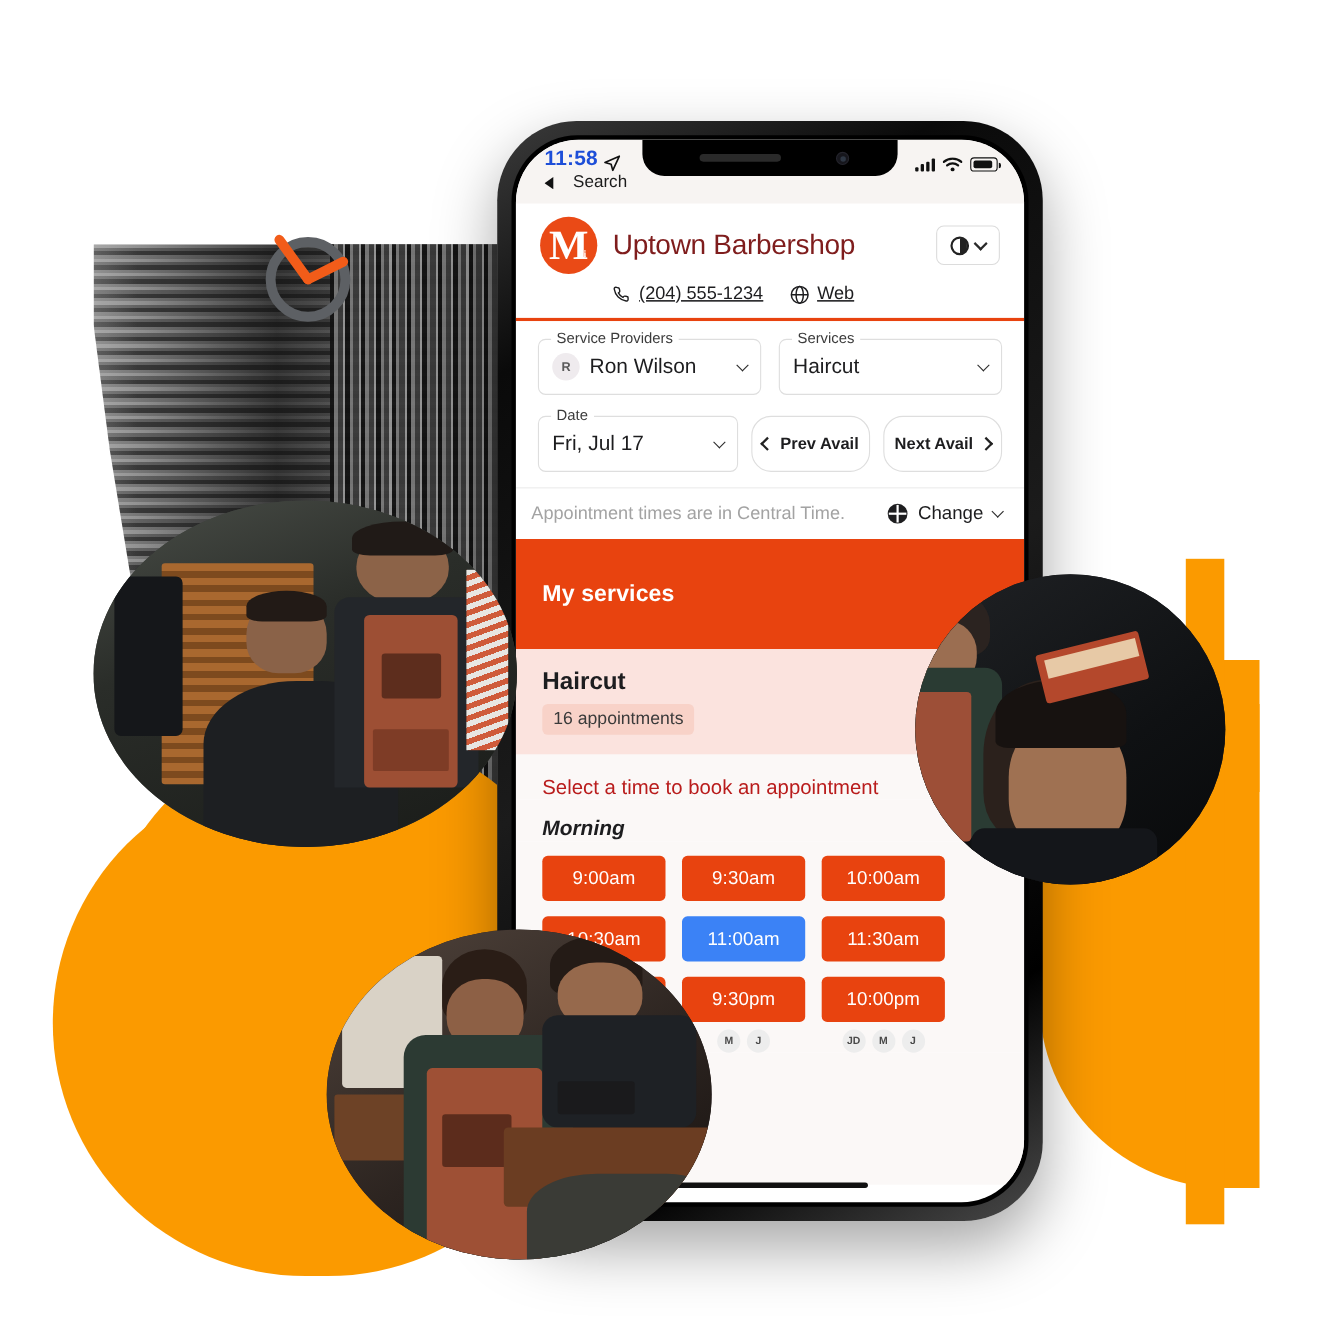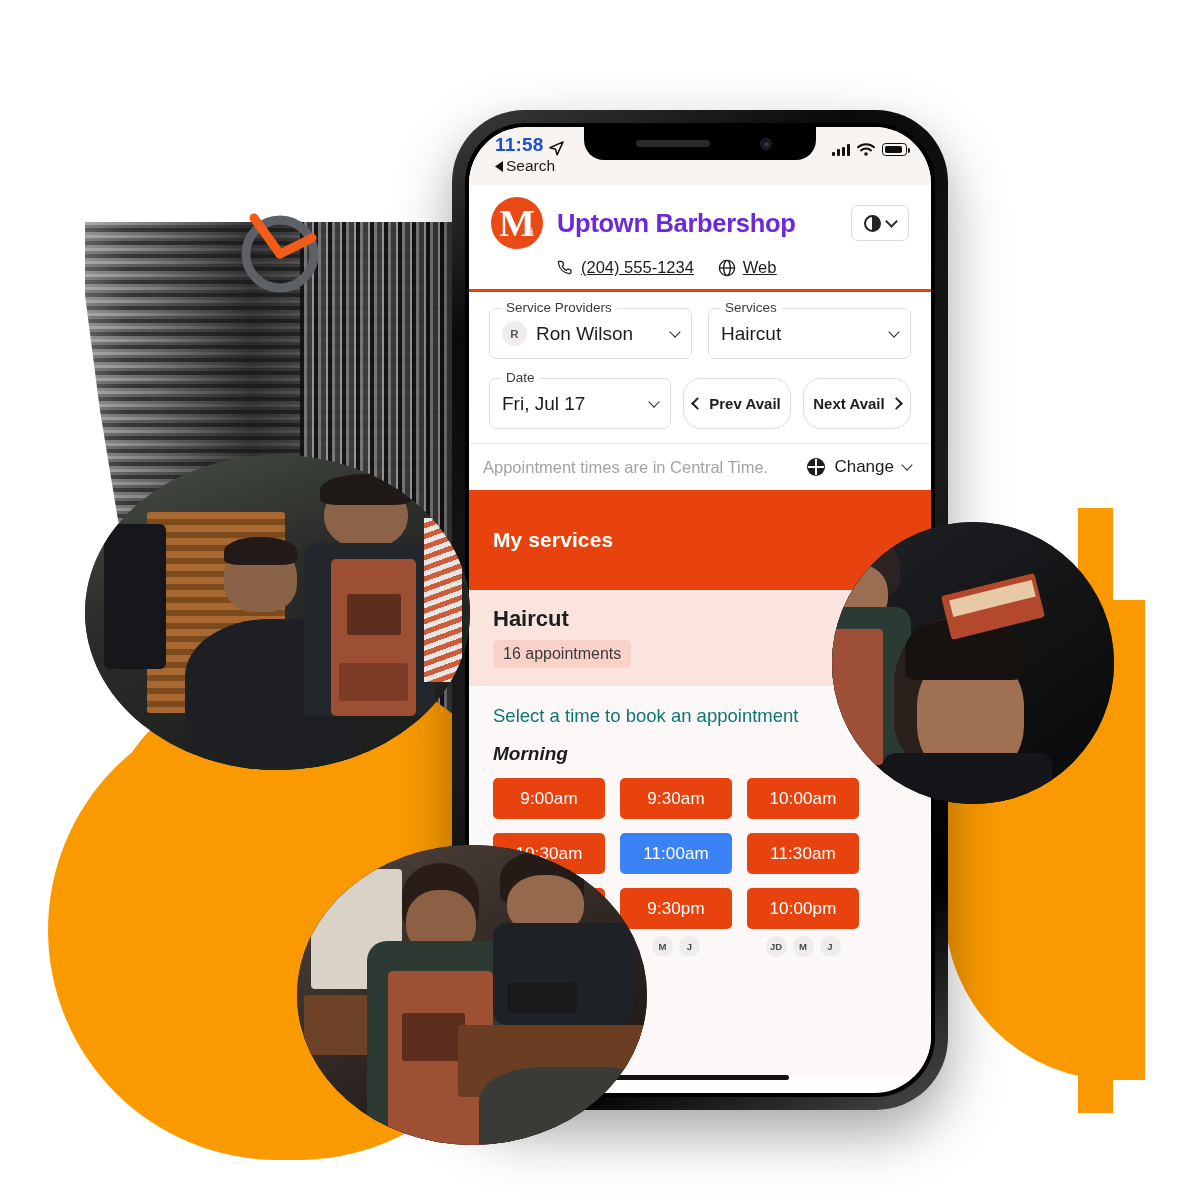--- a/index.html
+++ b/index.html
@@ -120,42 +120,42 @@
     content:""; position:absolute; left:3px; top:3px; width:5px;height:5px;
     background:#2e3744; border-radius:50%;
   }
 
   
   .statusbar {
     height: 58px; background: #F7F4F2; position: relative; z-index: 10;
     padding: 7px 24px 0 26px;
   }
   .sb-time { font-size: 19px; font-weight: 700; color:#1d4ed8; letter-spacing:.2px; display:flex; align-items:flex-end; gap:5px;}
-  .sb-back { font-size: 15.5px; font-weight: 500; color:#1b1b1b; margin-top:1px; display:flex; align-items:center; gap:2px;}
+  .sb-back { font-size: 15.5px; font-weight: 500; color:#1b1b1b; margin-top:1px; display:flex; align-items:center; gap:17px;}
   .sb-right { position:absolute; right: 24px; top: 16px; display:flex; align-items:center; gap:7px;}
   .bars { display:flex; align-items:flex-end; gap:1.8px; height:12px;}
   .bars i{ display:block; width:3.2px; background:#111; border-radius:1px;}
   .bars i:nth-child(1){height:4px;} .bars i:nth-child(2){height:6.5px;}
   .bars i:nth-child(3){height:9px;} .bars i:nth-child(4){height:12px;}
   .batt { width:25px;height:12.5px;border:1.6px solid #111;border-radius:3.6px;position:relative;}
   .batt::after{content:"";position:absolute;right:-4px;top:3.6px;width:2px;height:5px;background:#111;border-radius:0 2px 2px 0;}
   .batt i{position:absolute;left:1.6px;top:1.6px;bottom:1.6px;width:17px;background:#111;border-radius:1.8px;display:block;}
 
   
   .app-head { background:#fff; padding: 12px 22px 0 22px; }
   .head-row { display:flex; align-items:center; gap:14px; }
   .logo {
     width: 52px; height: 52px; border-radius:50%;
     background:#EA4A16; flex: 0 0 52px;
     display:flex; align-items:center; justify-content:center;
     color:#fff; font-family:"Liberation Serif", serif; font-weight:700;
     font-size: 38px; line-height: 1; position:relative;
   }
   .logo span.sub{ position:absolute; right:10px; bottom:13px; font-size:9px; font-family:"Liberation Serif",serif;}
-  .biz-title { font-size: 25.5px; font-weight: 700; color:#6d28d9; letter-spacing:-.3px; flex:1; }
+  .biz-title { font-size: 25.5px; font-weight: 400; color:#7f1d1d; letter-spacing:-.3px; flex:1; }
   .contrast-btn {
     width: 58px; height: 36px; border:1px solid #dcdcdc; border-radius:7px;
     background:#fff; display:flex; align-items:center; justify-content:center; gap:6px;
   }
   .contrast-ico {
     width:17px;height:17px;border-radius:50%;border:2px solid #222;
     background: linear-gradient(90deg,#fff 0 50%, #222 50% 100%);
   }
   .chev { width:9px;height:9px;border-right:2px solid #2a2a2a;border-bottom:2px solid #2a2a2a;
           transform:rotate(45deg); margin-top:-4px;}
@@ -217,21 +217,21 @@
     display:flex; align-items:flex-start;
   }
   .svc-left{flex:1;}
   .svc-name { font-size:22px; font-weight:700; color:#1d1d1f; margin-bottom:8px;}
   .svc-badge {
     display:inline-block; background:#F8D2C8; border-radius:5px;
     padding:5px 10px; font-size:16px; color:#3a3a3a;
   }
   .svc-price { font-size:23px; font-weight:700; color:#1d1d1f; margin-top:26px; }
 
-  .select-hint { font-size:18.5px; color:#0f766e; padding: 19px 24px 0 24px; background:#FBF8F7;}
+  .select-hint { font-size:18.5px; color:#b91c1c; padding: 19px 24px 0 24px; background:#FBF8F7;}
   .daypart { font-size:19px; font-weight:700; color:#1d1d1f; padding: 16px 24px 0 24px; background:#FBF8F7;font-style:italic;}
 
   .slots {
     background:#FBF8F7; padding: 13px 24px 0 24px;
     display:flex; flex-wrap:wrap; gap: 14px 15px;
   }
   .slot-wrap { width: 112px; }
   .slot {
     width:112px; height:41px; background:#E8430F; color:#fff;
     border-radius:5px; display:flex; align-items:center; justify-content:center;

